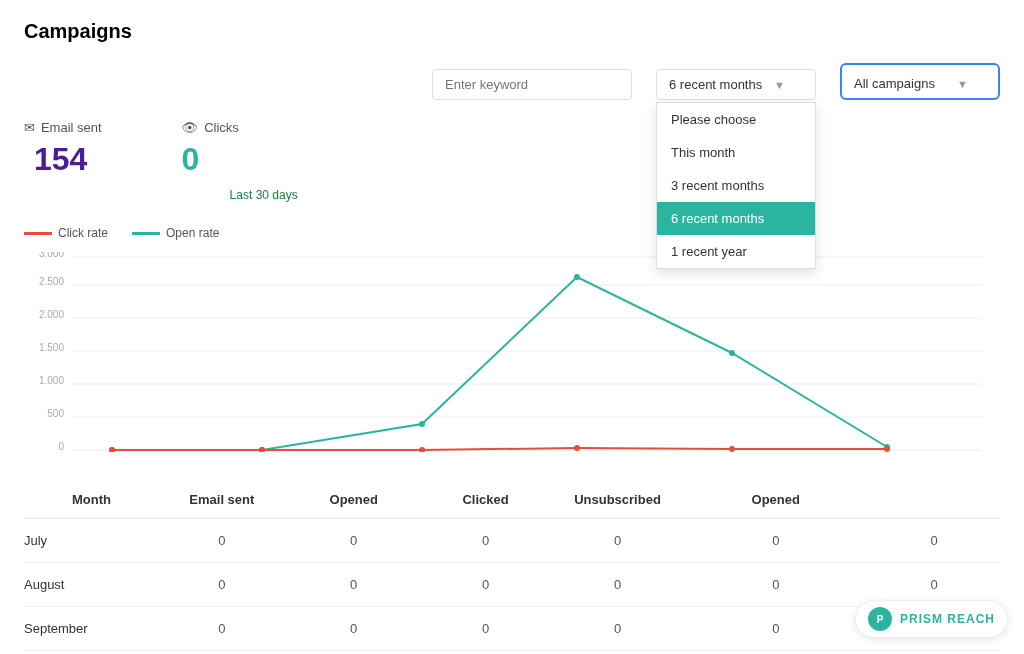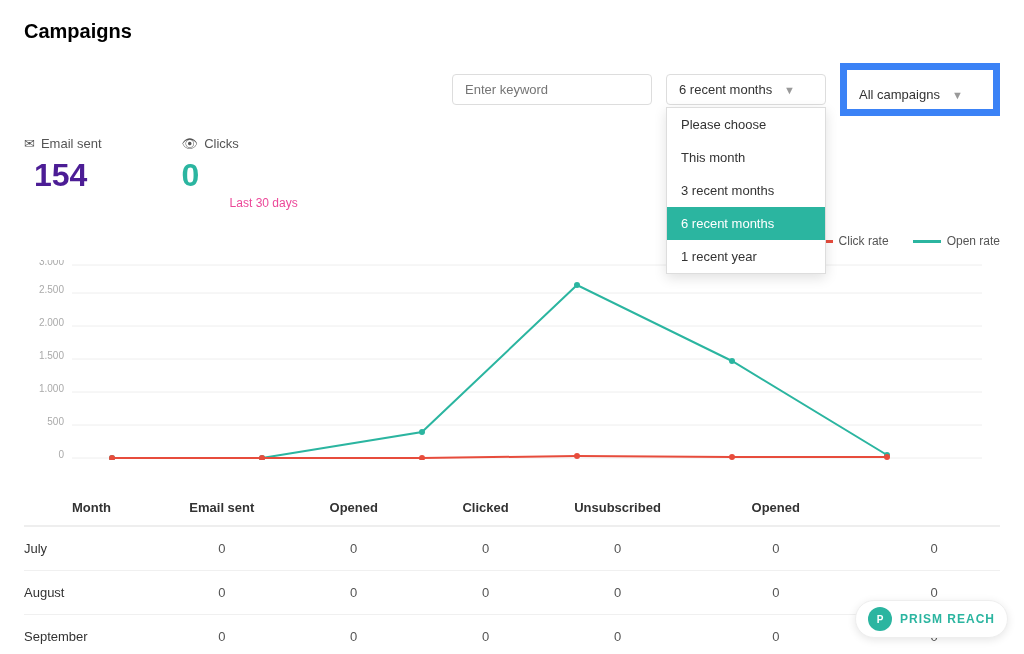--- a/index.html
+++ b/index.html
@@ -2,21 +2,21 @@
 <html><head>
   <meta charset="utf-8">
   <style>
     * { box-sizing: border-box; margin: 0; padding: 0; }
     body { font-family: -apple-system, BlinkMacSystemFont, 'Segoe UI', sans-serif; background: #fff; color: #333; font-size: 14px; }
 
     .page { padding: 20px 24px; max-width: 1024px; margin: 0 auto; position: relative; }
 
     .page-title { color: #000000; font-size: 20px; font-weight: 600; margin-bottom: 20px; }
 
-    .top-bar { display: flex; align-items: center; justify-content: flex-end; gap: 14px; margin-bottom: 20px; position: relative; }
+    .top-bar { display: flex; align-items: flex-end; justify-content: flex-end; gap: 24px; margin-bottom: 20px; position: relative; }
 
     .search-input {
       border: 1px solid #ddd; border-radius: 4px; padding: 7px 12px;
       font-size: 13px; color: #999; width: 200px; outline: none;
     }
 
     .dropdown-wrapper { position: relative; }
 
     .dropdown-open {
       position: absolute; top: 100%; left: 0; background: #fff;
@@ -31,25 +31,25 @@
 
     .stats-row { display: flex; gap: 80px; margin-bottom: 24px; }
 
     .stat-block {}
 
     .stat-label { font-size: 13px; color: #555; display: flex; align-items: center; gap: 6px; margin-bottom: 6px; }
 
     .stat-value { font-size: 32px; font-weight: 700; color: #4c1d95; margin-left: 10px; }
     .stat-value-zero { font-size: 32px; font-weight: 700; color: #2bb5a0; }
 
-    .stat-sub { font-size: 12px; color: #ec4899; margin-top: 2px; padding-left: 48px; }
+    .stat-sub { font-size: 12px; color: #15803d; margin-top: 10px; padding-left: 48px; }
 
     .chart-container { margin-bottom: 30px; position: relative; }
 
-    .chart-legend { display: flex; justify-content: flex-end; gap: 24px; margin-bottom: 12px; }
+    .chart-legend { display: flex; justify-content: flex-start; gap: 24px; margin-bottom: 12px; }
 
     .legend-item { display: flex; align-items: center; gap: 6px; font-size: 12px; color: #555; }
 
     .legend-dot-red { width: 28px; height: 3px; background: #e74c3c; display: inline-block; }
     .legend-dot-teal { width: 28px; height: 3px; background: #2bb5a0; display: inline-block; }
 
     .chart-area { position: relative; width: 100%; }
 
     svg.chart { width: 100%; height: 200px; display: block; }
 
@@ -99,21 +99,21 @@
       <div class="dropdown-open">
         <div class="dropdown-item">Please choose</div>
         <div class="dropdown-item">This month</div>
         <div class="dropdown-item">3 recent months</div>
         <div class="dropdown-item selected">6 recent months</div>
         <div class="dropdown-item">1 recent year</div>
       </div>
     </div>
 
     <div class="dropdown-wrapper">
-      <div style="border:7px solid #3b82f6; border-radius:0; padding:17px 30px 7px 12px; font-size:13px; background:#fff; cursor:pointer; min-width:160px; display:flex; align-items:center; justify-content:space-between; gap:8px;">
+      <div style="border:2px solid #3b82f6; border-radius:6px; padding:11px 30px 7px 12px; font-size:13px; background:#fff; cursor:pointer; min-width:160px; display:flex; align-items:center; justify-content:space-between; gap:8px;">
         <span>All campaigns</span>
         <span style="color:#999; font-size:11px;">▼</span>
       </div>
     </div>
   </div>
 
   <div class="stats-row">
     <div class="stat-block">
       <div class="stat-label">
         <span>✉</span>

